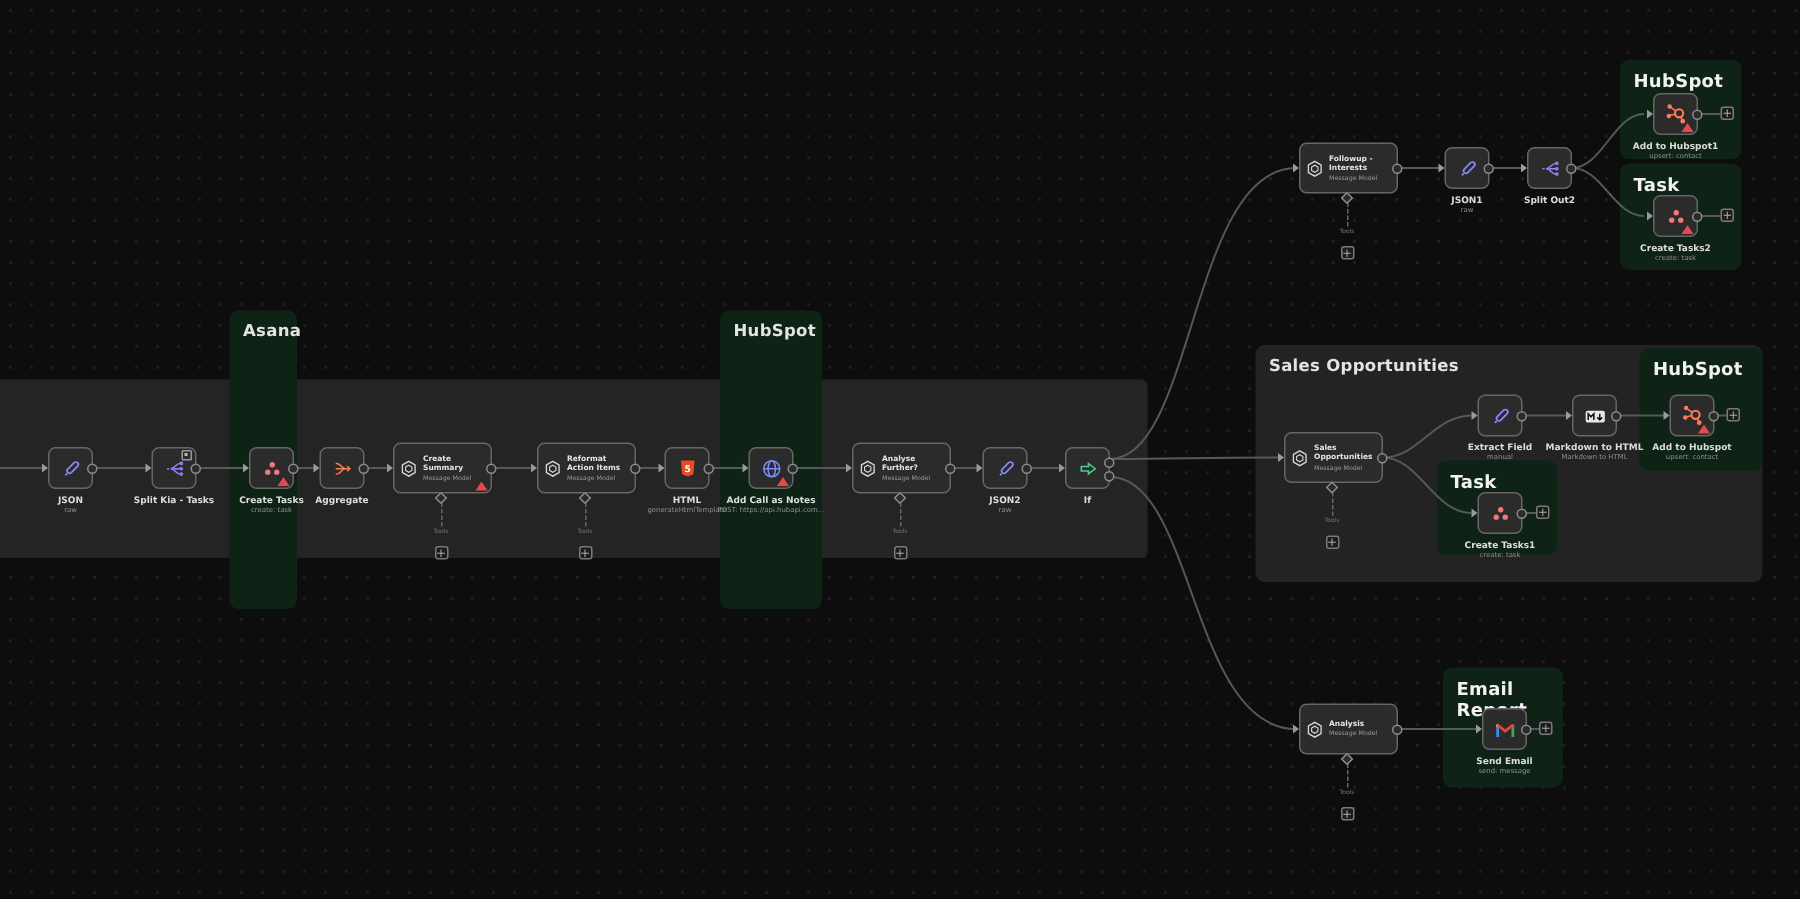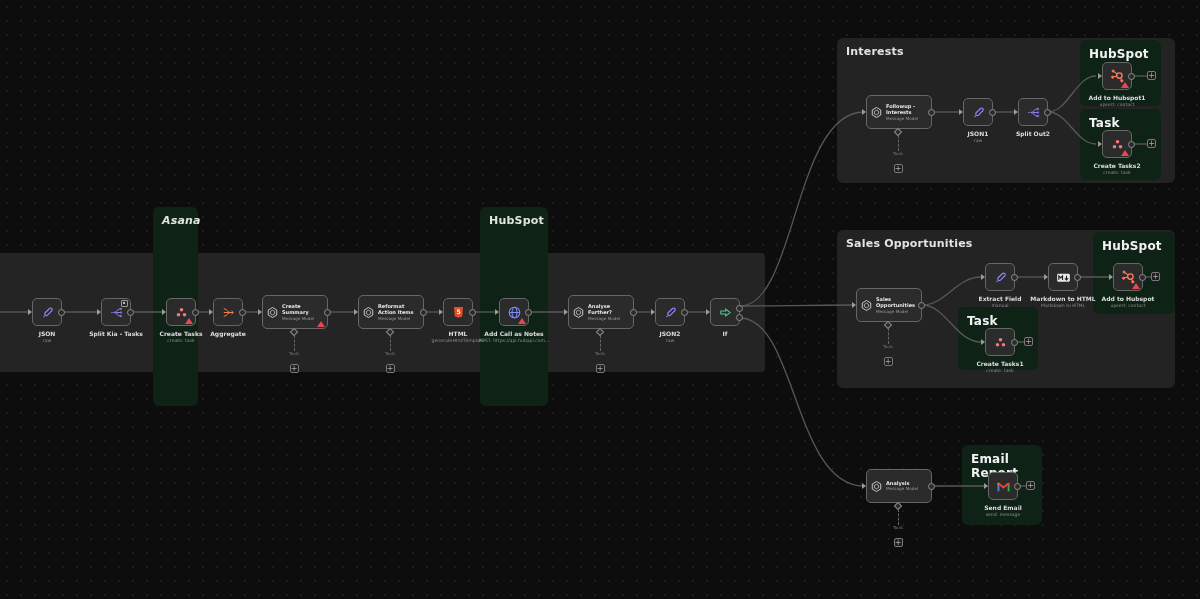--- a/index.html
+++ b/index.html
@@ -131,30 +131,27 @@
         </g>
       </symbol>
       <symbol id="i-if" viewBox="0 0 16 16">
         <path d="M2.3 6.1 H8.2 V3.7 L13.7 8 8.2 12.3 V9.9 H2.3 Z" fill="none" stroke="#4ecb8d" stroke-width="1.3"></path>
       </symbol>
     </defs>
   </svg>
 
   <div class="group g-band" style="left:0;top:253px;width:765px;height:119px;"></div>
 
-  <div class="group g-green" style="left:153px;top:207px;width:45px;height:199px;font-style:italic;">
+  <div class="group g-green" style="left:153px;top:207px;width:45px;height:199px;">
     <div class="glabel md">Asana</div>
   </div>
   <div class="group g-green" style="left:480px;top:207px;width:68px;height:199px;">
     <div class="glabel md">HubSpot</div>
   </div>
 
-  <div class="group g-gray" style="left:837px;top:38px;width:338px;height:145px;">
-    <div class="glabel md">Interests</div>
-  </div>
   <div class="group g-green" style="left:1080px;top:40px;width:81px;height:66px;">
     <div class="glabel lg">HubSpot</div>
   </div>
   <div class="group g-green" style="left:1080px;top:109px;width:81px;height:71px;">
     <div class="glabel lg">Task</div>
   </div>
 
   <div class="group g-gray" style="left:837px;top:230px;width:338px;height:158px;">
     <div class="glabel md">Sales Opportunities</div>
   </div>

